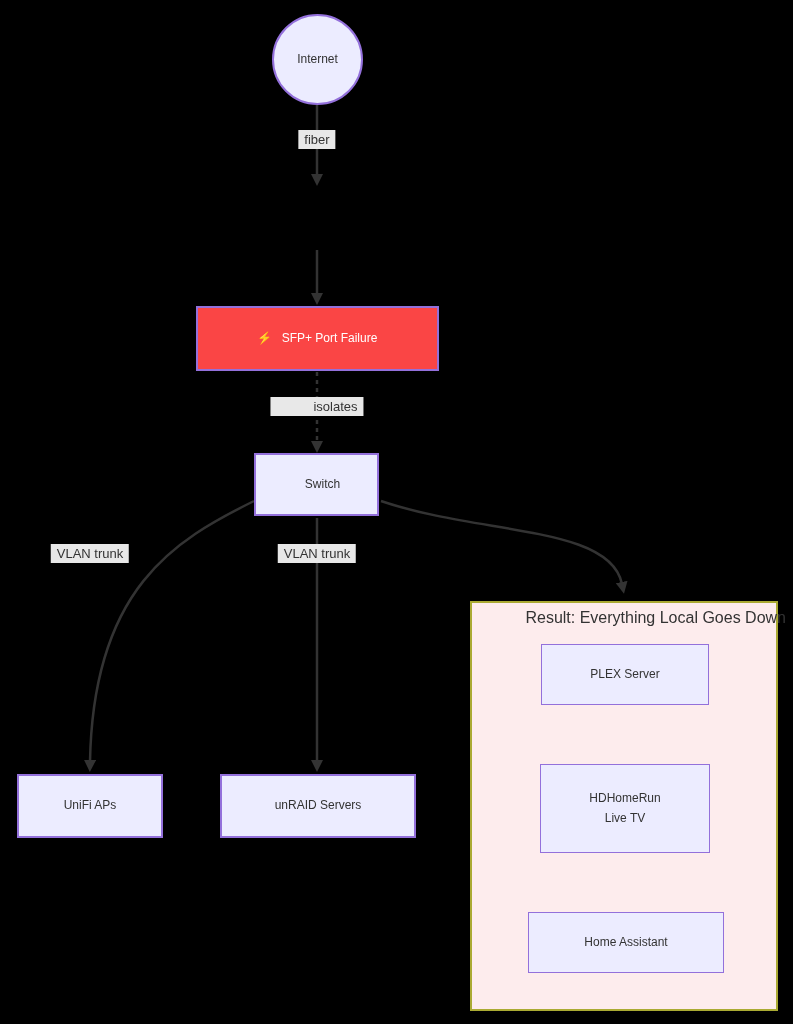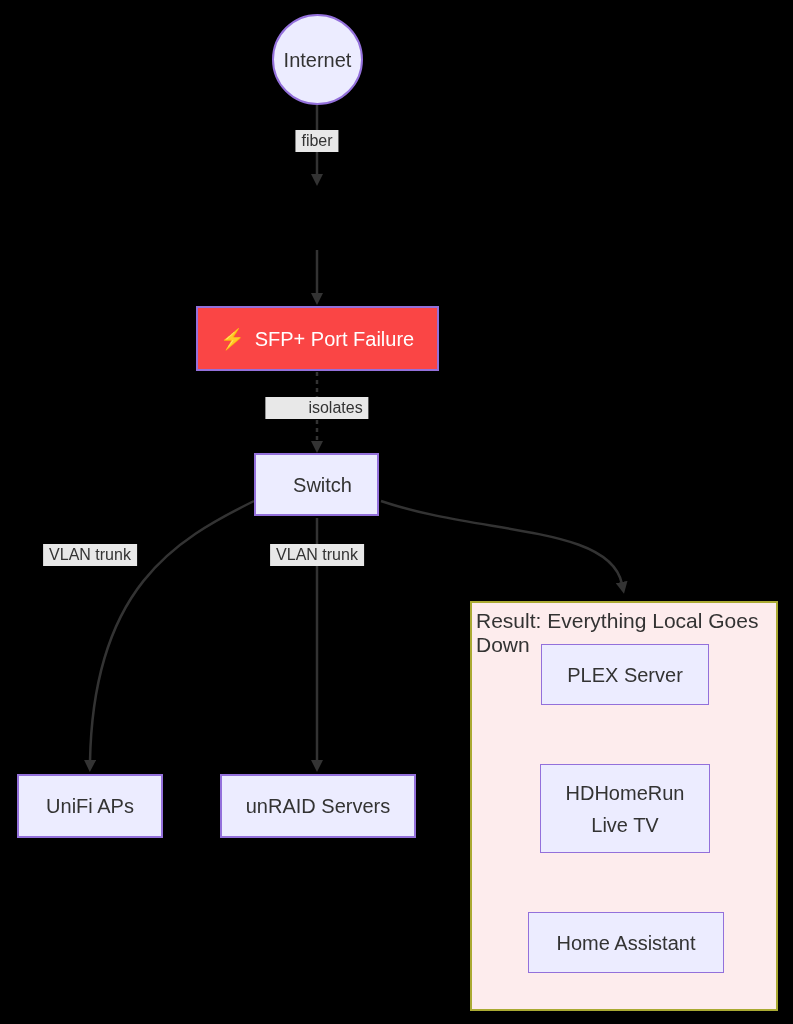--- a/index.html
+++ b/index.html
@@ -16,49 +16,49 @@
   svg.edges path.dashed{stroke-dasharray:4 4;}
 
   .node{
     position:absolute;
     box-sizing:border-box;
     background:var(--node-fill,#ECECFF);
     border:2px solid var(--node-border,#9370DB);
     color:var(--text,#333);
     display:flex;align-items:center;justify-content:center;
     text-align:center;
-    font-size:20px;line-height:1.6;
+    font-size:12px;line-height:1.6;
   }
   .node.circle{border-radius:50%;border-width:2.5px;}
   .node.failure{
     background:var(--failure-fill,#fa4545);
     color:var(--failure-text,#fff);
     gap:9px;
   }
   .edge-label{
     position:absolute;
     transform:translateX(-50%);
     background:var(--label-bg,#e8e8e8);
     color:var(--text,#333);
-    font-size:16px;
+    font-size:13px;
     padding:2px 6px;
     white-space:nowrap;
   }
   .cluster{
     position:absolute;
     box-sizing:border-box;
     left:470px;top:601px;width:308px;height:410px;
     background:var(--cluster-fill,#fdeced);
     border:2px solid var(--cluster-border,#aaaa33);
   }
   .cluster-title{
     position:absolute;
-    top:6px;left:4px;width:100%;
-    text-align:left;
-    font-size:21px;
+    top:6px;left:10px;width:100%;
+    text-align:right;
+    font-size:16px;
     color:var(--text,#333);
   }
 </style>
 </head>
 <body>
 
 <div class="canvas">
 
   <svg class="edges" viewBox="0 0 793 1024">
     <defs>

